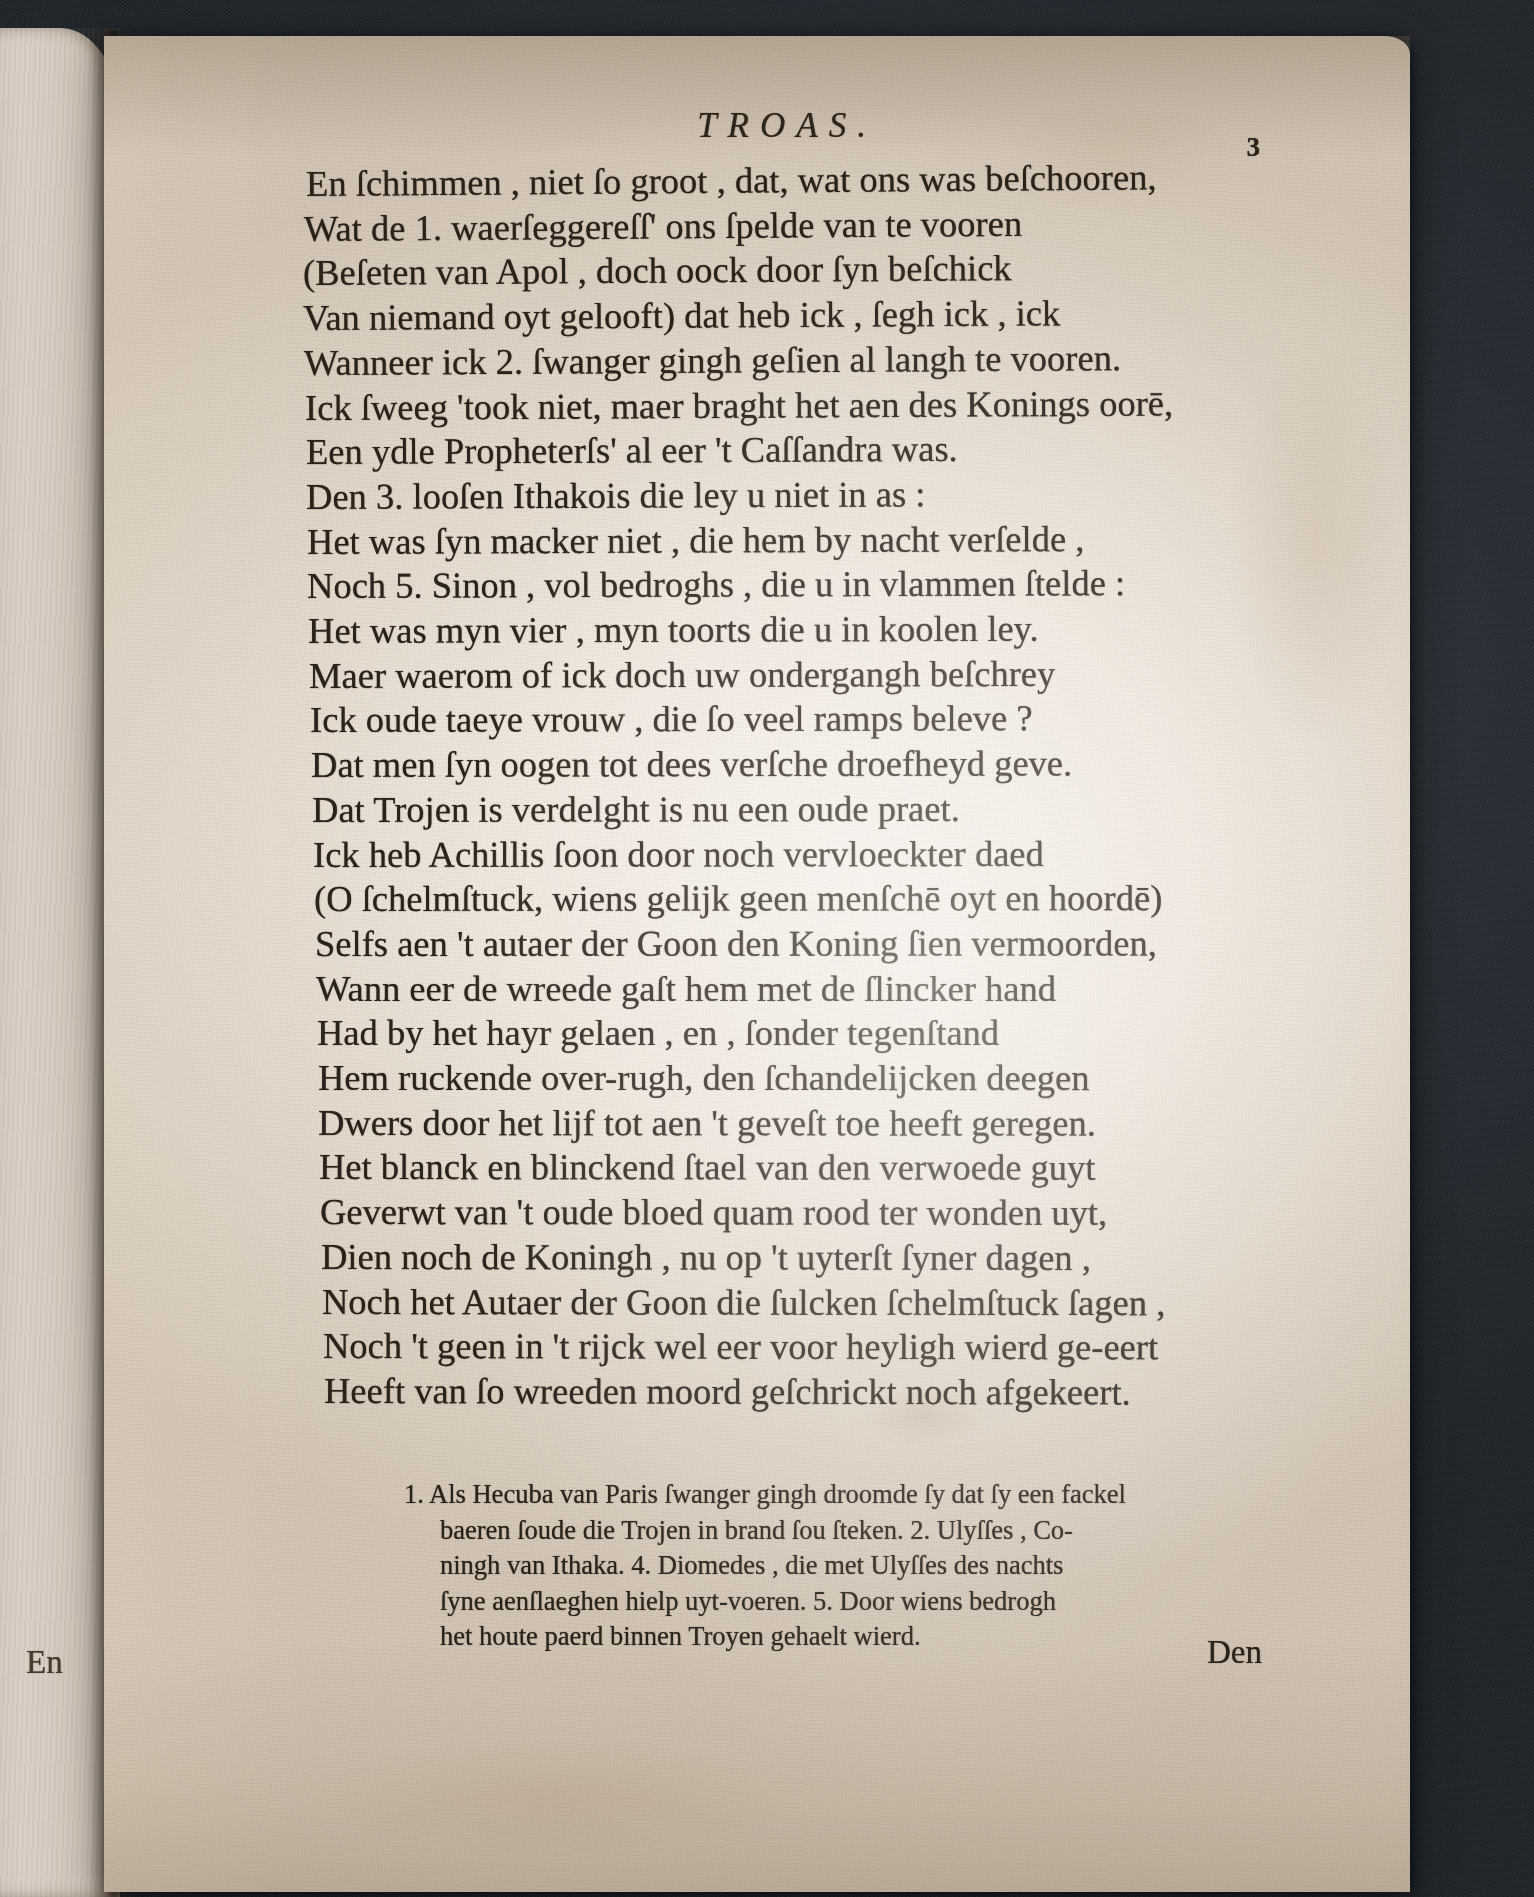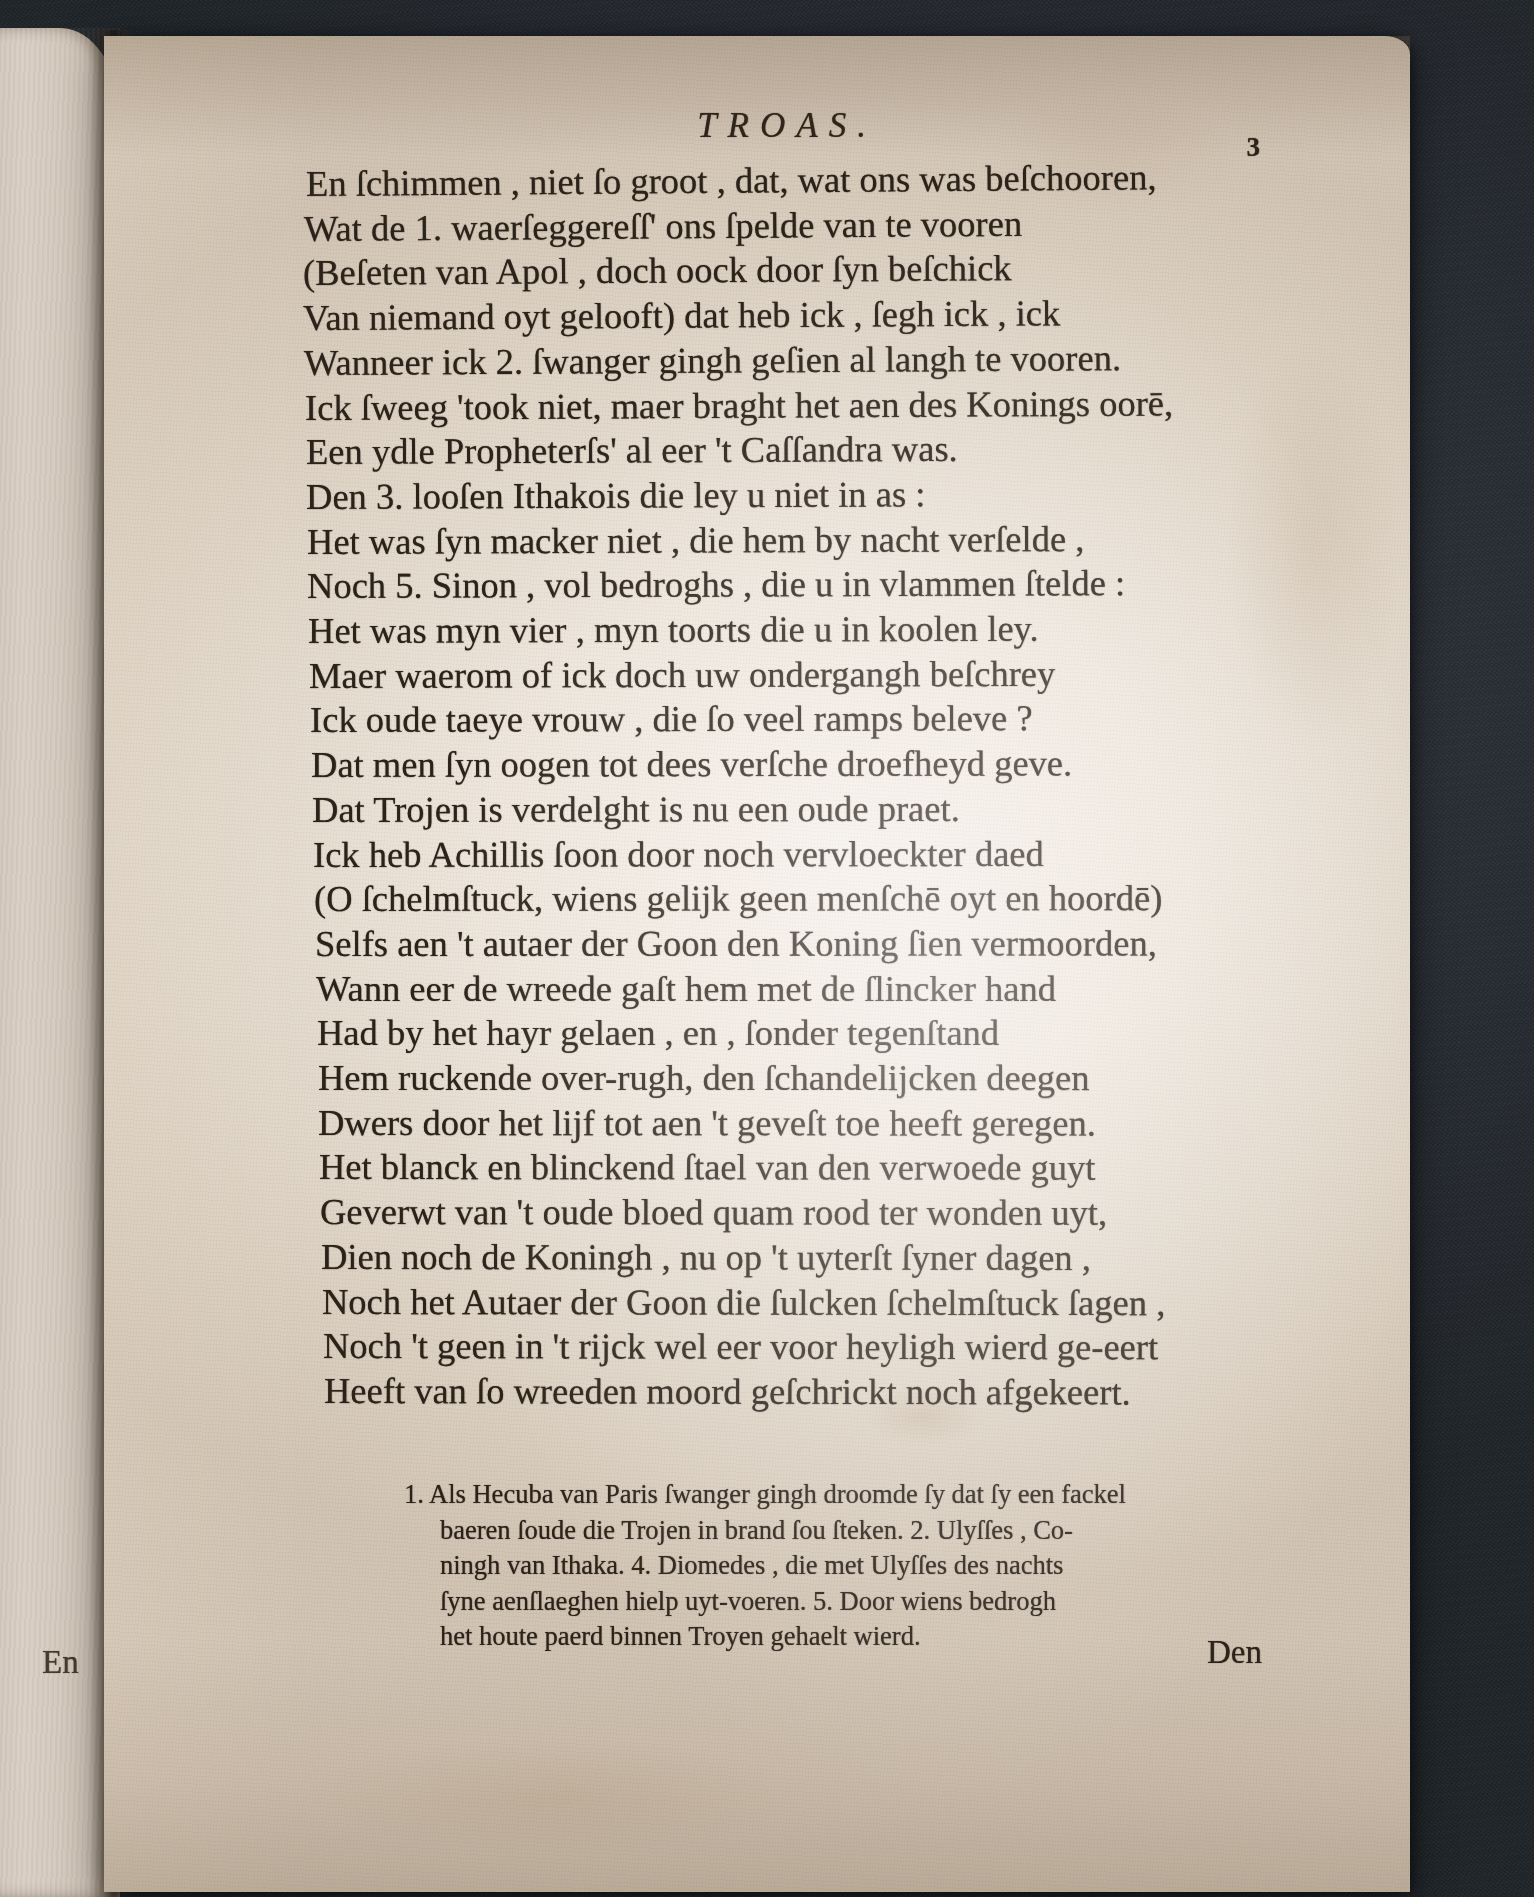--- a/index.html
+++ b/index.html
@@ -114,21 +114,21 @@
   #notes{position:absolute;left:300px;top:1441px;width:1000px;}
   .nline{font-size:26.5px;line-height:35.5px;white-space:nowrap;}
   .nindent{padding-left:36px;}
 
   
   #catchword{position:absolute;right:148px;top:1598px;font-size:33px;}
 
   
   #versocatch{
     position:absolute;left:26px;top:1644px;font-size:33px;
-    color:#3b2f22;opacity:.92;margin-left:16px;
+    color:#3b2f22;opacity:.92;
   }
 
   
   #bottomshade{
     position:absolute;left:104px;top:1640px;width:1306px;height:252px;
     background:linear-gradient(180deg, rgba(110,86,58,0) 0%, rgba(110,86,58,.10) 55%, rgba(92,70,46,.22) 100%);
     pointer-events:none;
   }
   
   #topshade{

